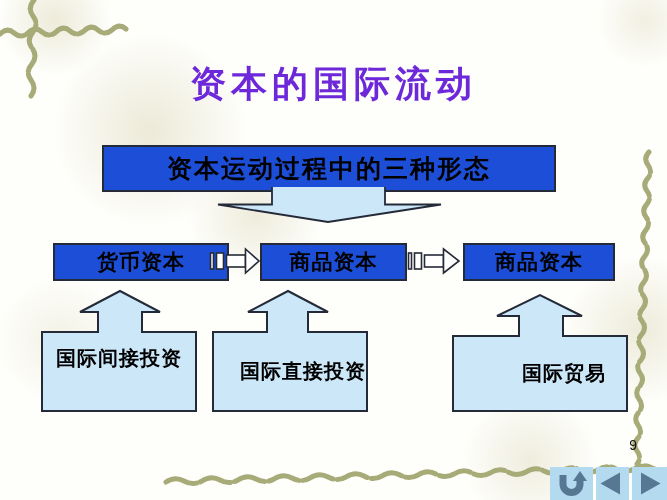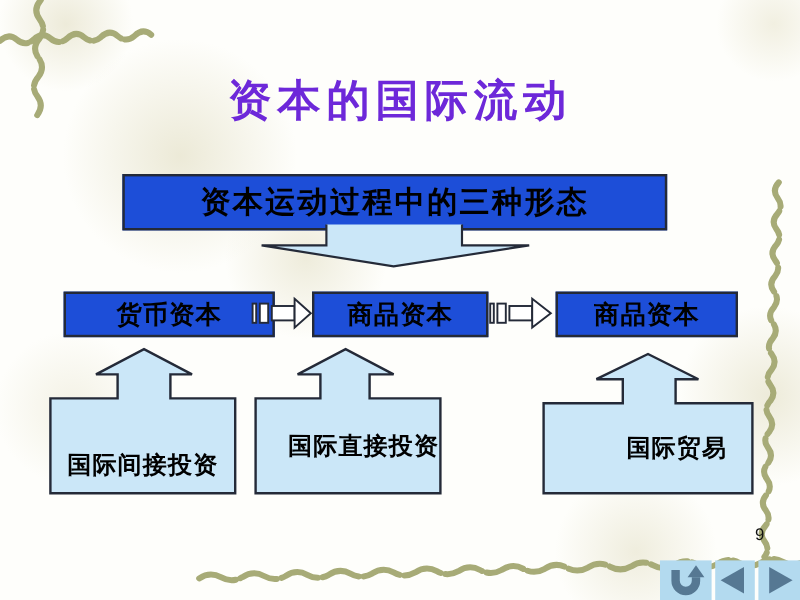--- a/index.html
+++ b/index.html
@@ -31,21 +31,21 @@
   .header-box{left:102px;top:145px;width:454px;height:47px;font-size:25px;letter-spacing:2px;}
   .mid-box{top:243px;height:38px;font-size:21px;letter-spacing:1px;}
   .mid-box.b1{left:53px;width:176px;}
   .mid-box.b2{left:260px;width:147px;}
   .mid-box.b3{left:463px;width:152px;}
   .bot-label{
     display:flex;align-items:center;justify-content:center;
     font-family:"Liberation Serif",serif;font-weight:bold;font-size:20px;
     letter-spacing:1px;color:#000;z-index:4;background:transparent;
   }
-  .bot-label.a{left:42px;top:348px;width:154px;height:79px;}
+  .bot-label.a{left:42px;top:319px;width:154px;height:79px;}
   .bot-label.b{left:213px;top:332px;width:180px;height:79px;}
   .bot-label.c{left:453px;top:336px;width:174px;height:75px;padding-left:48px;}
   #overlay{left:0;top:0;z-index:3;pointer-events:none;}
   .page-number{right:30px;top:437px;font-size:14px;color:#111;z-index:4;}
   .nav{right:0;bottom:0;display:flex;gap:3px;z-index:5;}
   .nav-btn{background:#b3daef;display:flex;align-items:center;justify-content:center;cursor:pointer;}
   .nav-btn.return{width:43px;height:33px;}
   .nav-btn.prev{width:33px;height:33px;}
   .nav-btn.next{width:35px;height:33px;}
 </style>

